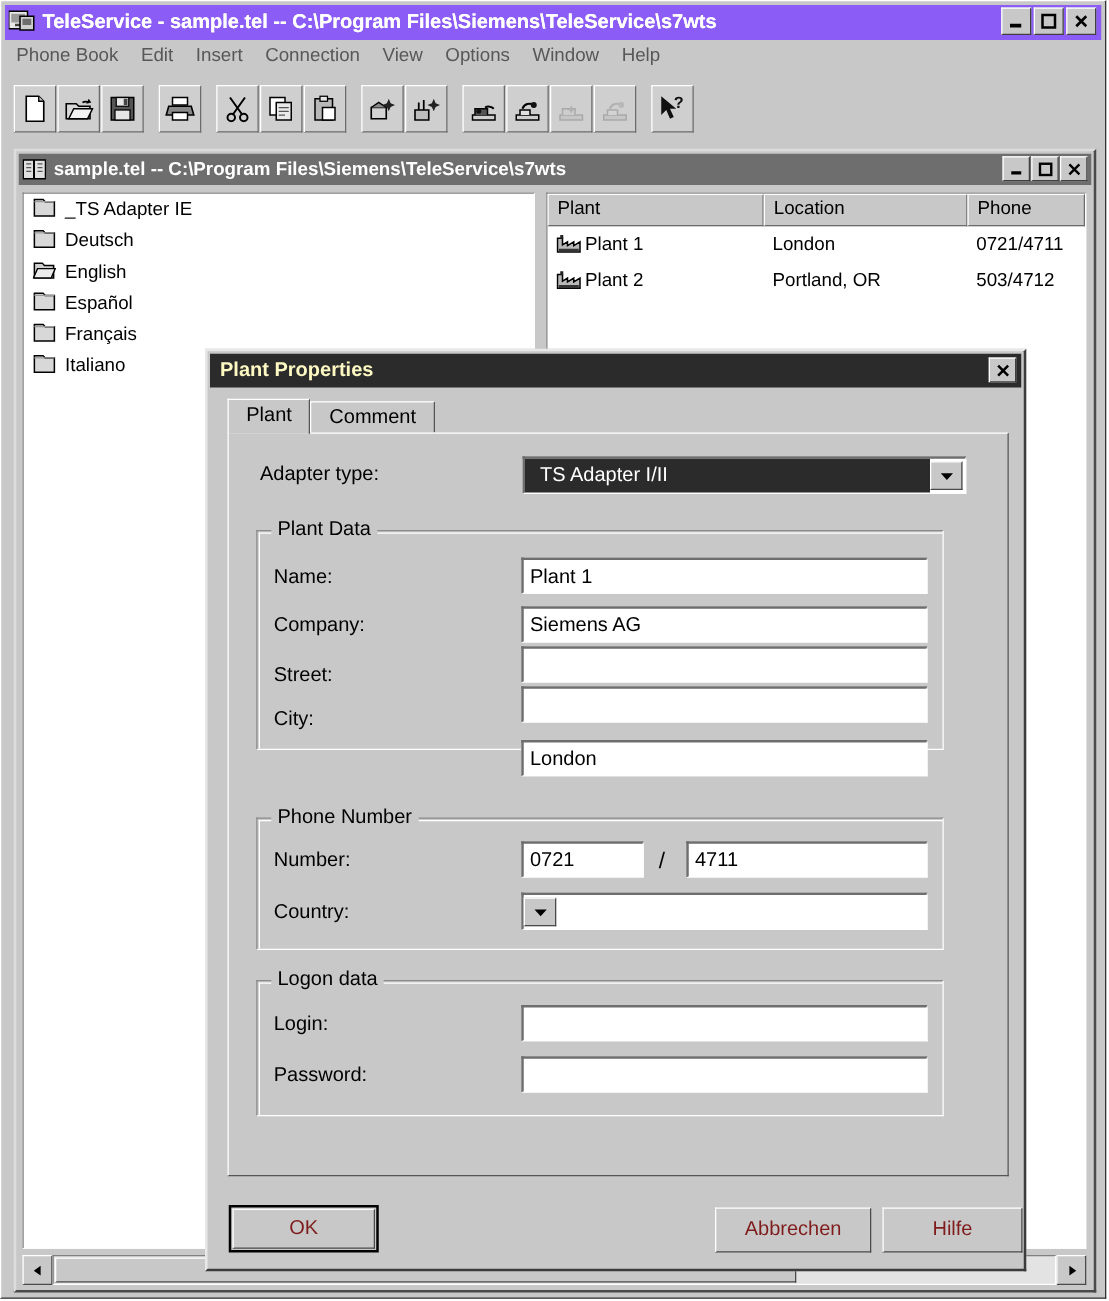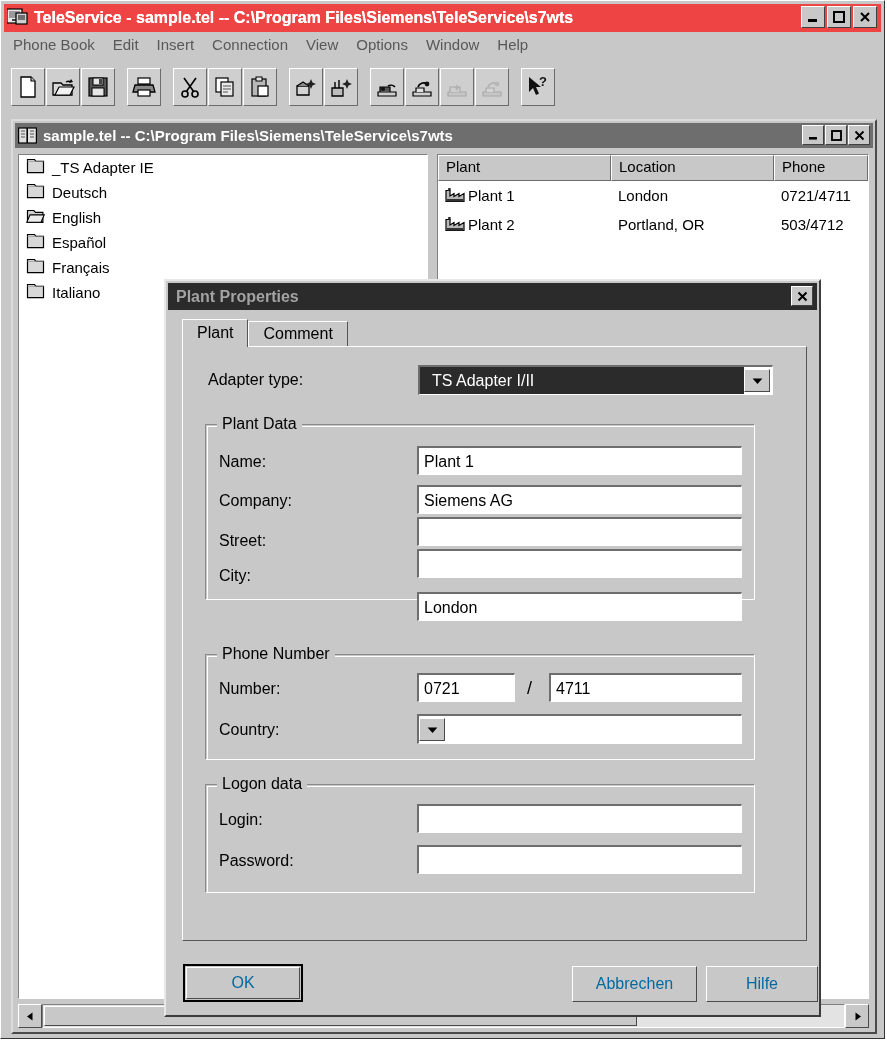--- a/index.html
+++ b/index.html
@@ -22,21 +22,21 @@
     width: 885px; height: 1039px;
     background: #c8c8c8;
     border: 1px solid #ffffff;
     border-right-color: #333;
     border-bottom-color: #333;
     box-sizing: border-box;
   }
   #app-titlebar {
     position: absolute; left: 3px; top: 3px;
     width: 877px; height: 28px;
-    background: #ef4444;
+    background: #8b5cf6;
     display: flex; align-items: center;
     box-sizing: border-box;
   }
   #app-title-icon {
     width: 21px; height: 21px; margin-left: 3px; margin-right: 6px;
     flex: 0 0 auto; position: relative;
   }
   #app-title-text {
     color: #ffffff;
     font-weight: bold;
@@ -202,21 +202,21 @@
     box-sizing: border-box;
   }
   #dlg-titlebar {
     position: absolute; left: 2px; top: 2px;
     width: 649px; height: 27px;
     background: #2b2b2b;
     display: flex; align-items: center;
     box-sizing: border-box;
   }
   #dlg-title-text {
-    color: #a3a3a3; font-weight: bold; font-size: 16px;
+    color: #fef9c3; font-weight: bold; font-size: 16px;
     margin-left: 8px; white-space: nowrap;
   }
   #dlg-close {
     position: absolute; right: 4px; top: 3px;
     width: 22px; height: 20px; background: #c8c8c8;
     border-top: 1px solid #fff; border-left: 1px solid #fff;
     border-right: 1px solid #404040; border-bottom: 1px solid #404040;
     box-sizing: border-box;
     display: flex; align-items: center; justify-content: center;
   }
@@ -310,21 +310,21 @@
     font-size: 16px; color: #000; white-space: nowrap; z-index: 2;
   }
 
   .dlg-btn {
     position: absolute;
     background: #c8c8c8;
     border-top: 1px solid #ffffff; border-left: 1px solid #ffffff;
     border-right: 1px solid #4a4a4a; border-bottom: 1px solid #4a4a4a;
     box-sizing: border-box;
     display: flex; align-items: center; justify-content: center;
-    font-size: 16px; color: #0369a1;
+    font-size: 16px; color: #7f1d1d;
   }
   .dlg-btn.default {
     border: 2px solid #000000;
   }
   .dlg-btn.default .inner {
     position: absolute; left: 1px; top: 1px; right: 1px; bottom: 1px;
     border-top: 1px solid #ffffff; border-left: 1px solid #ffffff;
     border-right: 1px solid #4a4a4a; border-bottom: 1px solid #4a4a4a;
     box-sizing: border-box;
   }

